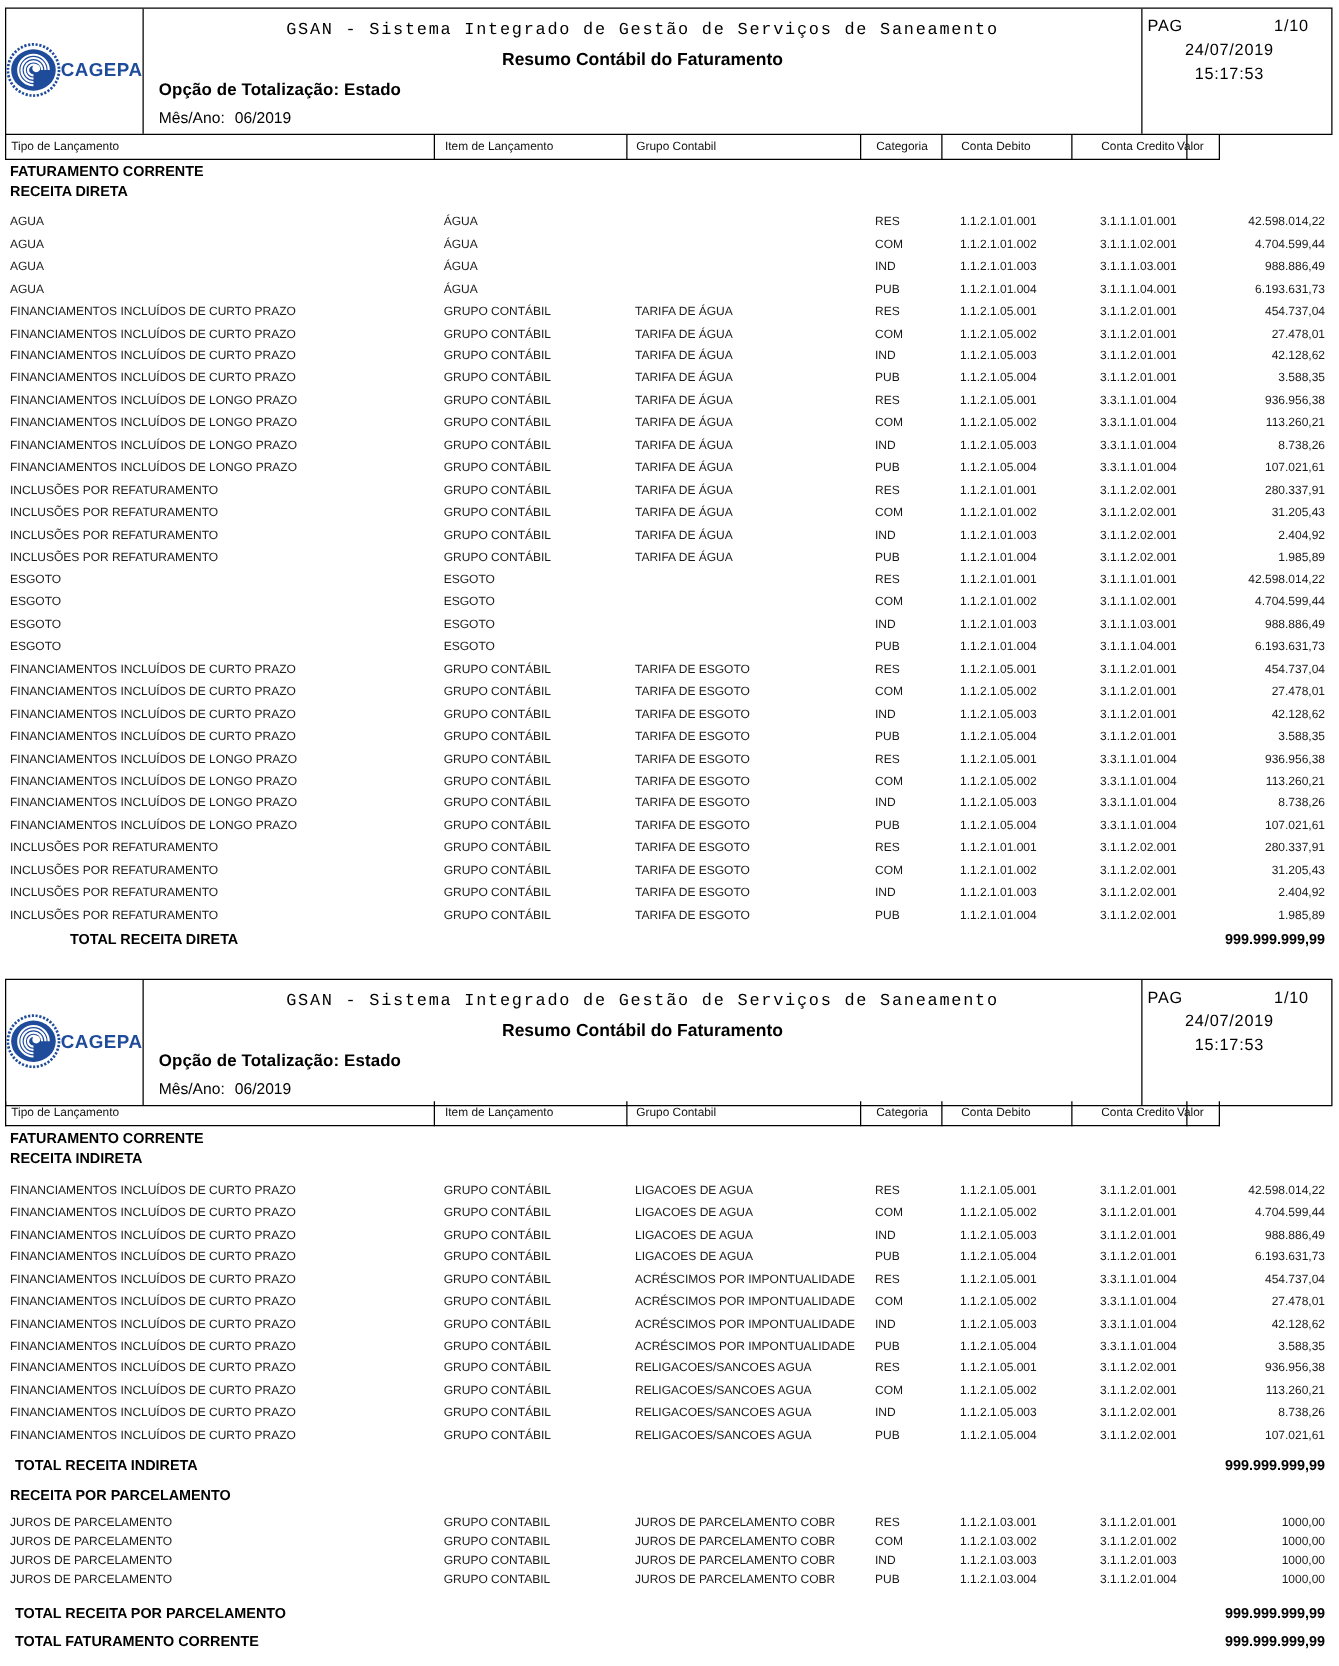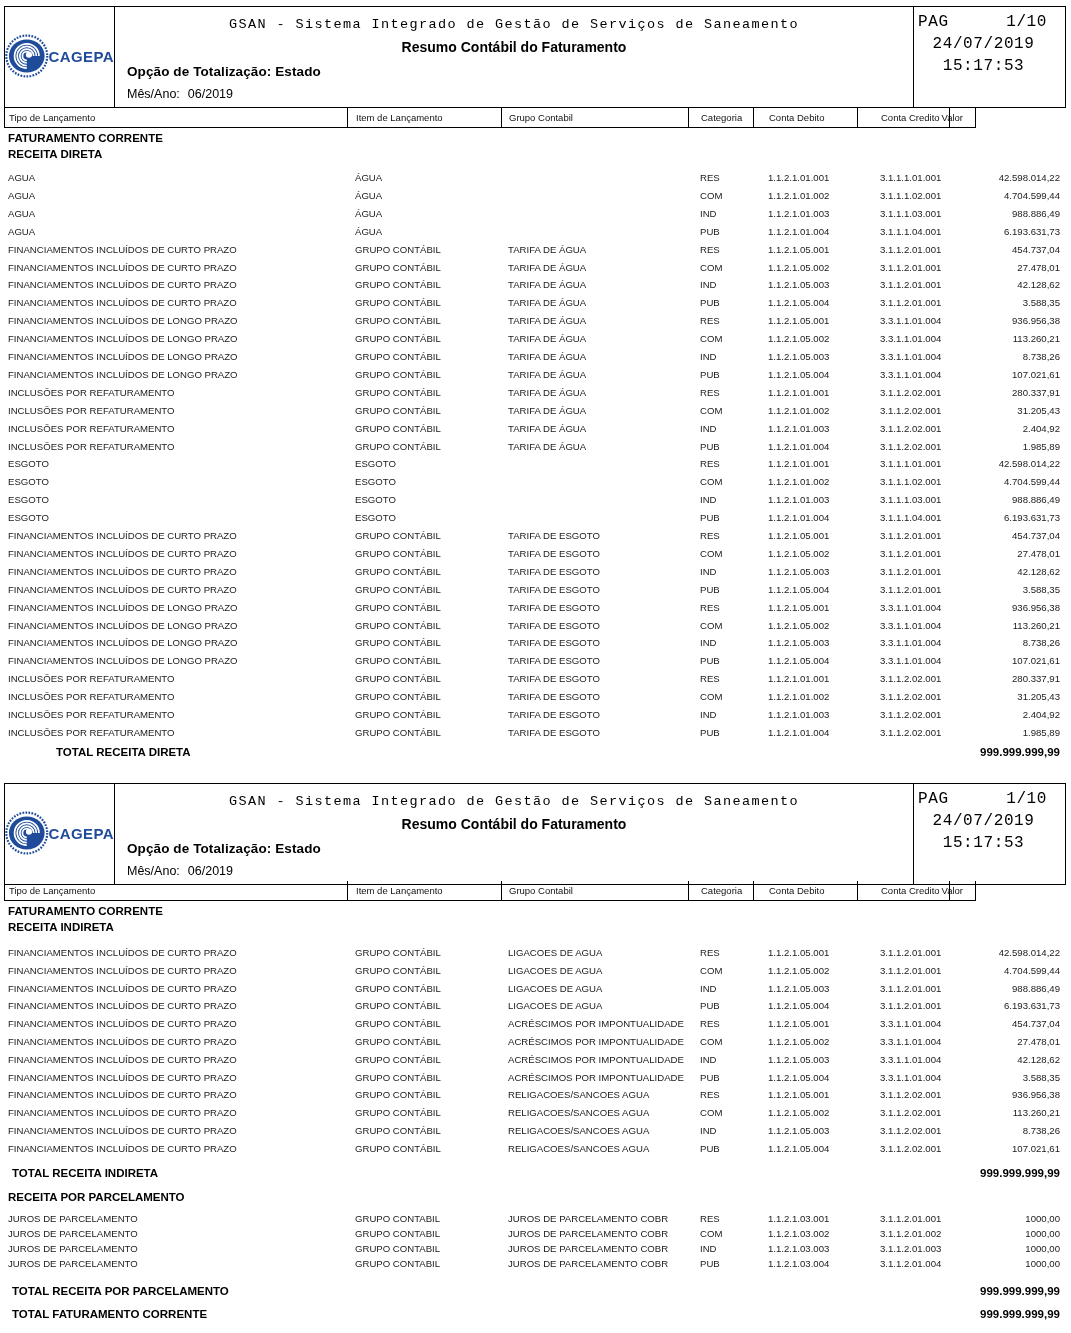--- a/index.html
+++ b/index.html
@@ -85,22 +85,22 @@
     position: absolute;
     left: 12px;
     top: 80px;
     font-size: 12.5px;
   }
   .mes-line .mes-val { margin-left: 8px; }
   .pag-cell {
     width: 152px;
     border-left: 1.5px solid #000;
     box-sizing: border-box;
-    font-family: Liberation Mono, monospace;
-    font-size: 16px;
+    font-family: Liberation Sans, sans-serif;
+    font-size: 13px;
     padding-top: 6px;
     letter-spacing: 0.6px;
   }
   .pag-row1 { padding-left: 4px; }
   .pag-row1 .pg { float: right; padding-right: 18px; }
   .pag-row2, .pag-row3 { text-align: center; padding-right: 12px; margin-top: 4px; }
 
   
   .col-head {
     position: absolute;

